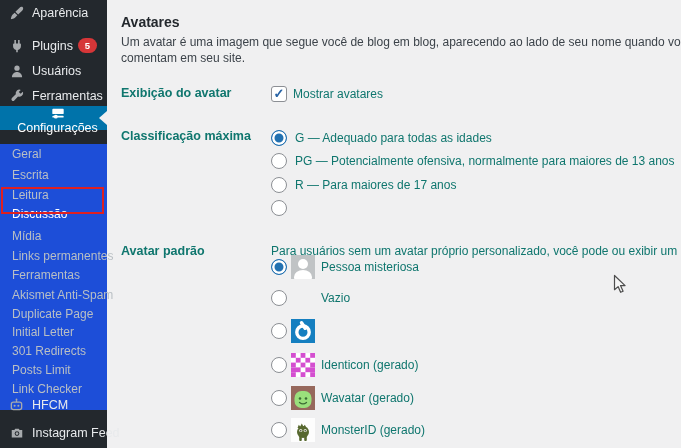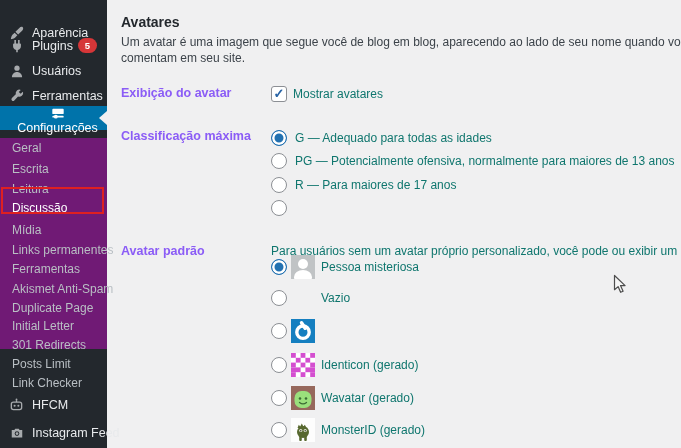--- a/index.html
+++ b/index.html
@@ -8,32 +8,32 @@
 
   
   .sidebar{position:absolute;left:0;top:0;width:107px;height:448px;background:#23282d;}
   .sb-item{position:absolute;left:0;width:107px;height:25px;display:flex;align-items:center;cursor:pointer;}
   .sb-ico{width:15px;height:15px;margin-left:9px;display:flex;align-items:center;justify-content:center;flex:none;}
   .sb-label{margin-left:8px;font-size:12.5px;color:#e8eaec;white-space:nowrap;}
   .sb-item.active{background:#0073aa;flex-direction:column;}
   .sb-item.active .sb-label{color:#fff;font-weight:400;}
   .badge{margin-left:5px;min-width:15px;height:15px;border-radius:8px;background:#d63638;color:#fff;
          font-size:9.5px;font-weight:bold;display:flex;align-items:center;justify-content:center;padding:0 2px;}
-  .submenu{position:absolute;left:0;top:138px;width:107px;height:211px;background:#701a75;}
+  .submenu{position:absolute;left:0;top:144px;width:107px;height:266px;background:#1d4ed8;}
   .sub-item{position:absolute;left:0;width:107px;height:18px;line-height:18px;padding-left:12px;box-sizing:border-box;
             font-size:12px;color:#b9bfc4;white-space:nowrap;cursor:pointer;}
   .sub-item.current{color:#fff;font-weight:normal;}
   .notch{position:absolute;left:99px;top:111px;width:0;height:0;
          border-top:7px solid transparent;border-bottom:7px solid transparent;border-right:8px solid #f0f0f1;}
   .annotation-box{position:absolute;left:1px;top:187px;width:103px;height:27px;border:2px solid #de2020;box-sizing:border-box;pointer-events:none;}
 
   
   .content-title{position:absolute;left:121px;top:14px;font-size:14px;font-weight:bold;color:#23282d;}
   .intro-line{position:absolute;left:121px;font-size:12px;color:#3c434a;white-space:nowrap;}
-  .form-label{position:absolute;left:121px;font-size:12.5px;font-weight:bold;color:#8b5cf6;white-space:nowrap;}
+  .form-label{position:absolute;left:121px;font-size:12.5px;font-weight:bold;color:#0f766e;white-space:nowrap;}
   .ctl-text{position:absolute;font-size:12px;color:#0f766e;white-space:nowrap;}
 
   .checkbox{position:absolute;left:271px;top:86px;width:14px;height:14px;background:#fff;border:1px solid #8c8f94;
             border-radius:3px;display:flex;align-items:center;justify-content:center;cursor:pointer;box-sizing:content-box;}
   .checkbox .check{color:#2763a5;font-size:13px;font-weight:bold;line-height:1;margin-top:-1px;}
 
   .radio{position:absolute;left:271px;width:16px;height:16px;border-radius:50%;background:#fff;border:1px solid #8c8f94;
          box-sizing:border-box;cursor:pointer;}
   .radio.selected{background:#2271b1;border:1px solid #2271b1;box-shadow:inset 0 0 0 2.5px #fff, inset 0 0 0 1px #2271b1;}
   .radio.selected::after{content:"";position:absolute;left:4px;top:4px;width:6px;height:6px;border-radius:50%;background:#2271b1;}
@@ -47,21 +47,21 @@
 
   .cursor{position:absolute;left:613px;top:274px;pointer-events:none;}
 </style>
 </head>
 <body>
 
 <div class="stage">
 
   <div class="sidebar">
 
-    <div class="sb-item" style="top:20px">
+    <div class="sb-item" style="top:0">
       <span class="sb-ico">
         <svg width="14" height="14" viewBox="0 0 16 16" fill="#a7aaad">
             <path d="M14.6 1.4c-1.3-1-2.9-.2-3.9.8L6.2 6.7l3.1 3.1 4.5-4.5c1-1 1.8-2.7.8-3.9zM5.3 7.6L2.8 10C1.7 11.1 1 14 1 15c1 0 3.9-.7 5-1.8l2.4-2.5-3.1-3.1z"></path>
           </svg>
       </span>
       <span class="sb-label">Aparência</span>
     </div>
 
     <div class="sb-item" style="top:33px">
       <span class="sb-ico">

